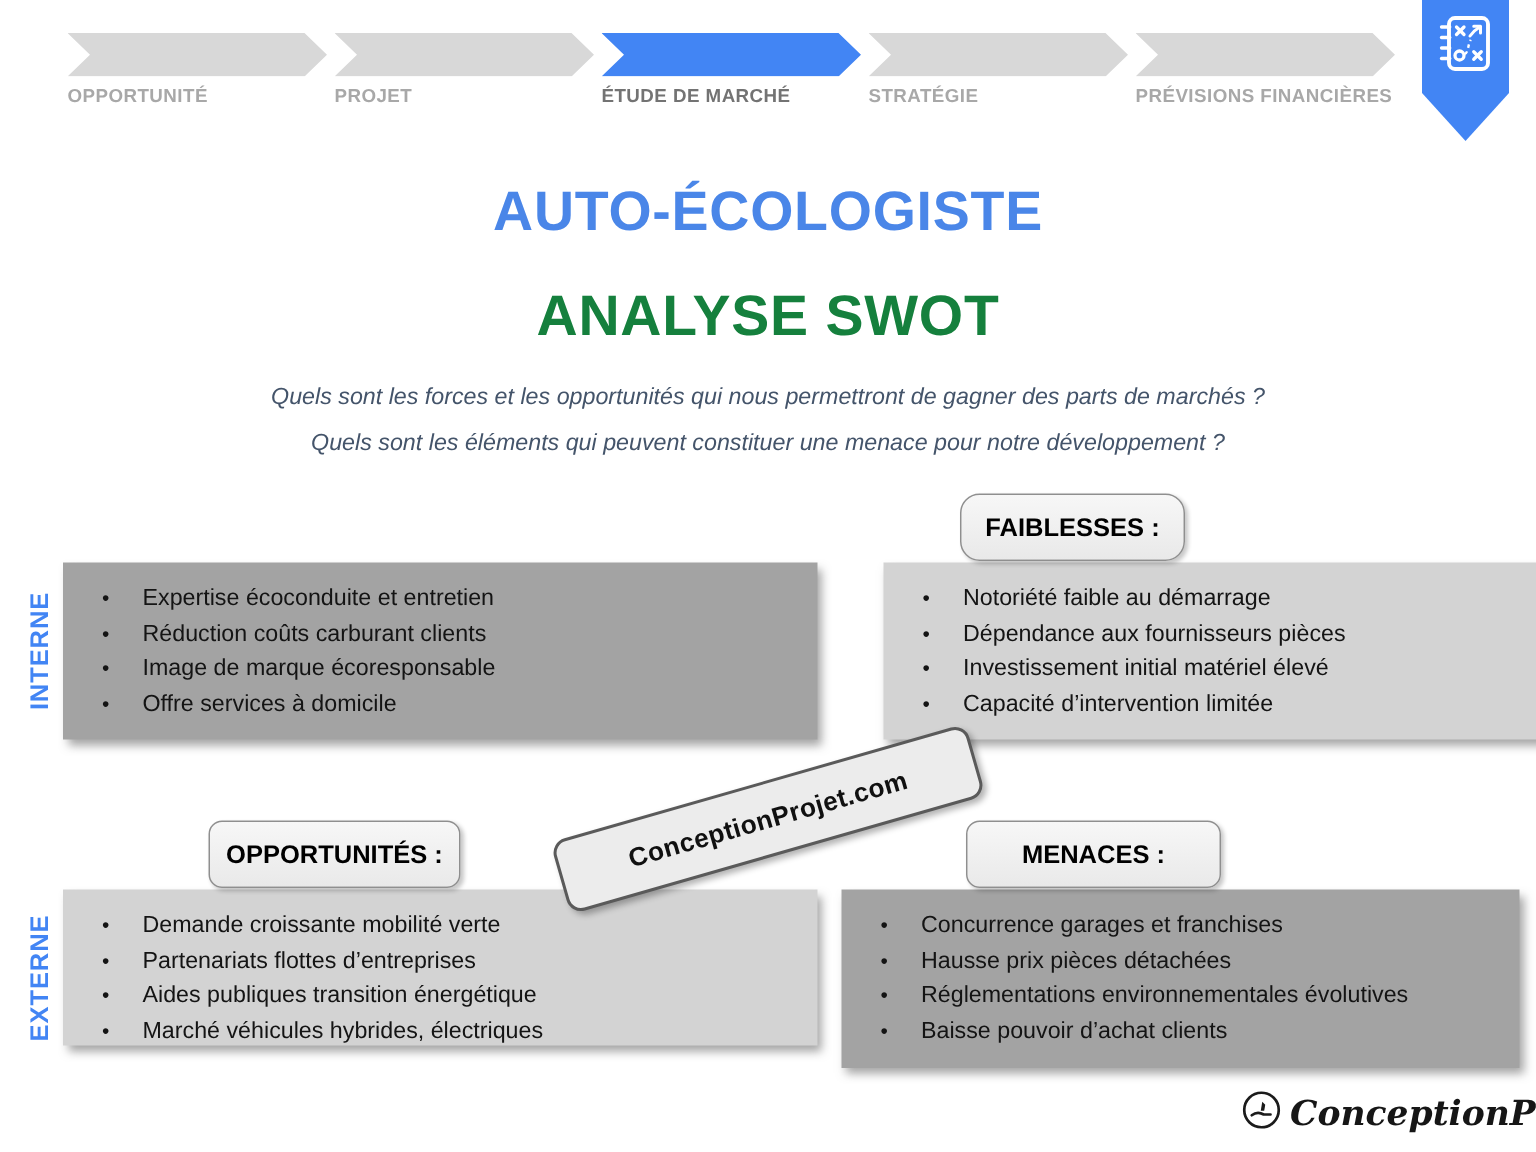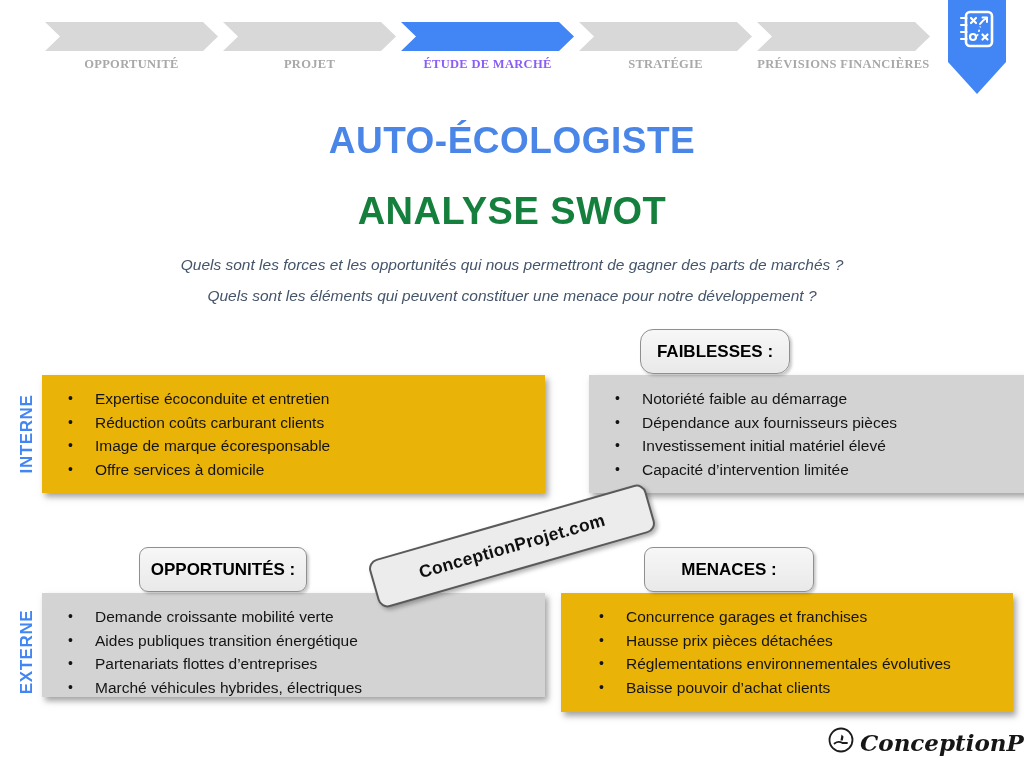--- a/index.html
+++ b/index.html
@@ -11,49 +11,49 @@
 
   
   .stepper { position:absolute; left:45px; top:22px; width:885px; height:29px; display:flex; gap:5px; }
   .chev {
     flex:1; background:#d8d8d8;
     clip-path: polygon(0 0, calc(100% - 15px) 0, 100% 50%, calc(100% - 15px) 100%, 0 100%, 15px 50%);
   }
   .chev.active { background:#4285f4; }
   .step-labels { position:absolute; left:45px; top:57px; width:885px; display:flex; gap:5px; }
   .step-label {
-    flex:1; text-align:center; font-size:12.5px; font-weight:700; color:#a8a8a8; letter-spacing:.3px;
-    white-space:nowrap; overflow:visible;font-family:Liberation Serif, serif;
+    flex:1; text-align:left; font-size:12.5px; font-weight:700; color:#a8a8a8; letter-spacing:.3px;
+    white-space:nowrap; overflow:visible;
   }
-  .step-label.active { color:#8b5cf6; }
+  .step-label.active { color:#737373; }
 
   
   .ribbon {
     position:absolute; left:948px; top:0; width:58px; height:94px; background:#4285f4;
     clip-path: polygon(0 0, 100% 0, 100% 66%, 50% 100%, 0 66%);
     display:flex; justify-content:center; align-items:flex-start; padding-top:8px;
   }
 
   
   .main-title { position:absolute; left:0; top:120px; width:100%; text-align:center;
     font-size:37px; font-weight:700; color:#4a86e8; letter-spacing:.5px; }
   .sub-title { position:absolute; left:0; top:190px; width:100%; text-align:center;
     font-size:38px; font-weight:700; color:#15803d; letter-spacing:.5px; }
   .question { position:absolute; left:0; width:100%; text-align:center;
     font-size:15.5px; font-style:italic; font-weight:400; color:#44546a; }
   .q1 { top:256px; } .q2 { top:287px; }
 
   
   .panel { position:absolute; box-shadow:3px 4px 6px rgba(90,90,90,.55); }
-  .panel-blue { background:#eab308; }
+  .panel-blue { background:#a3a3a3; }
   .panel-gray { background:#d3d3d3; }
   .p-forces  { left:42px;  top:375px; width:503px; height:118px; }
   .p-faibl   { left:561px; top:375px; width:452px; height:118px;margin-left:28px; }
   .p-opport  { left:42px;  top:593px; width:503px; height:104px; }
-  .p-menaces { left:561px; top:593px; width:452px; height:119px;padding-left:12px; }
+  .p-menaces { left:561px; top:593px; width:452px; height:119px; }
 
   .panel ul { list-style:none; margin:12px 0 0 0; padding:0 10px 0 26px; }
   .panel li { display:flex; font-size:15.5px; color:#141414; line-height:23.7px; }
   .panel li::before { content:"•"; width:27px; flex:0 0 27px; font-size:14px; }
 
   
   .qbox {
     position:absolute; z-index:2; height:45px;
     background:linear-gradient(#f7f7f7,#e9e9e9);
     border:1.5px solid #8f8f8f; border-radius:9px;
@@ -158,22 +158,22 @@
       <li>Notoriété faible au démarrage</li>
       <li>Dépendance aux fournisseurs pièces</li>
       <li>Investissement initial matériel élevé</li>
       <li>Capacité d’intervention limitée</li>
     </ul>
   </div>
 
   <div class="panel panel-gray p-opport">
     <ul>
       <li>Demande croissante mobilité verte</li>
+      <li>Partenariats flottes d’entreprises</li>
       <li>Aides publiques transition énergétique</li>
-      <li>Partenariats flottes d’entreprises</li>
       <li>Marché véhicules hybrides, électriques</li>
     </ul>
   </div>
 
   <div class="panel panel-blue p-menaces">
     <ul>
       <li>Concurrence garages et franchises</li>
       <li>Hausse prix pièces détachées</li>
       <li>Réglementations environnementales évolutives</li>
       <li>Baisse pouvoir d’achat clients</li>

